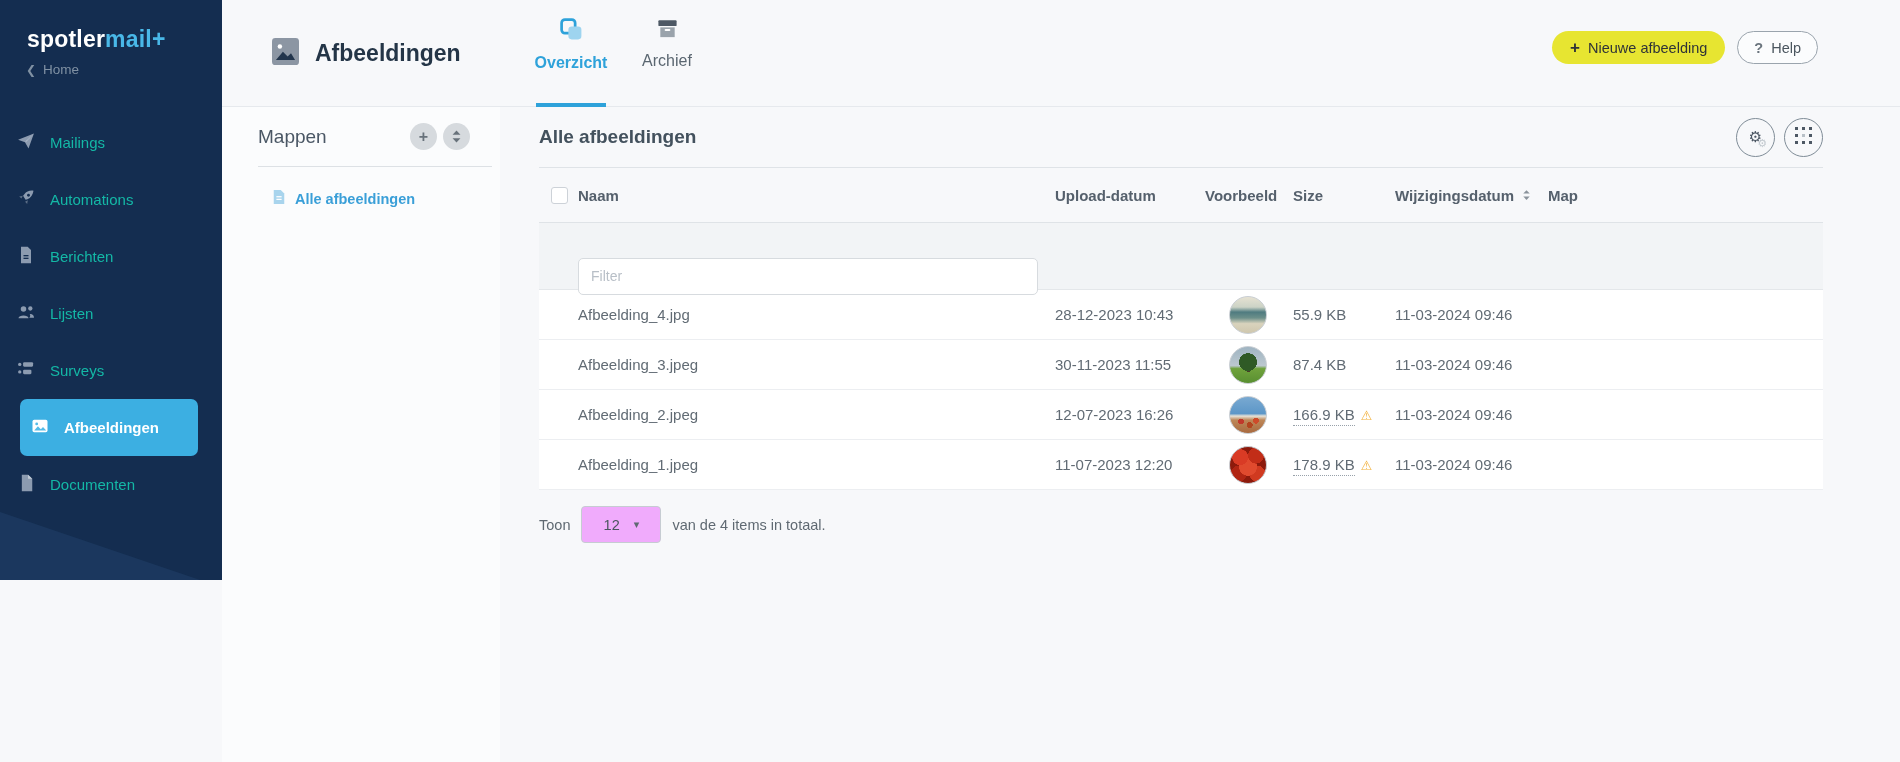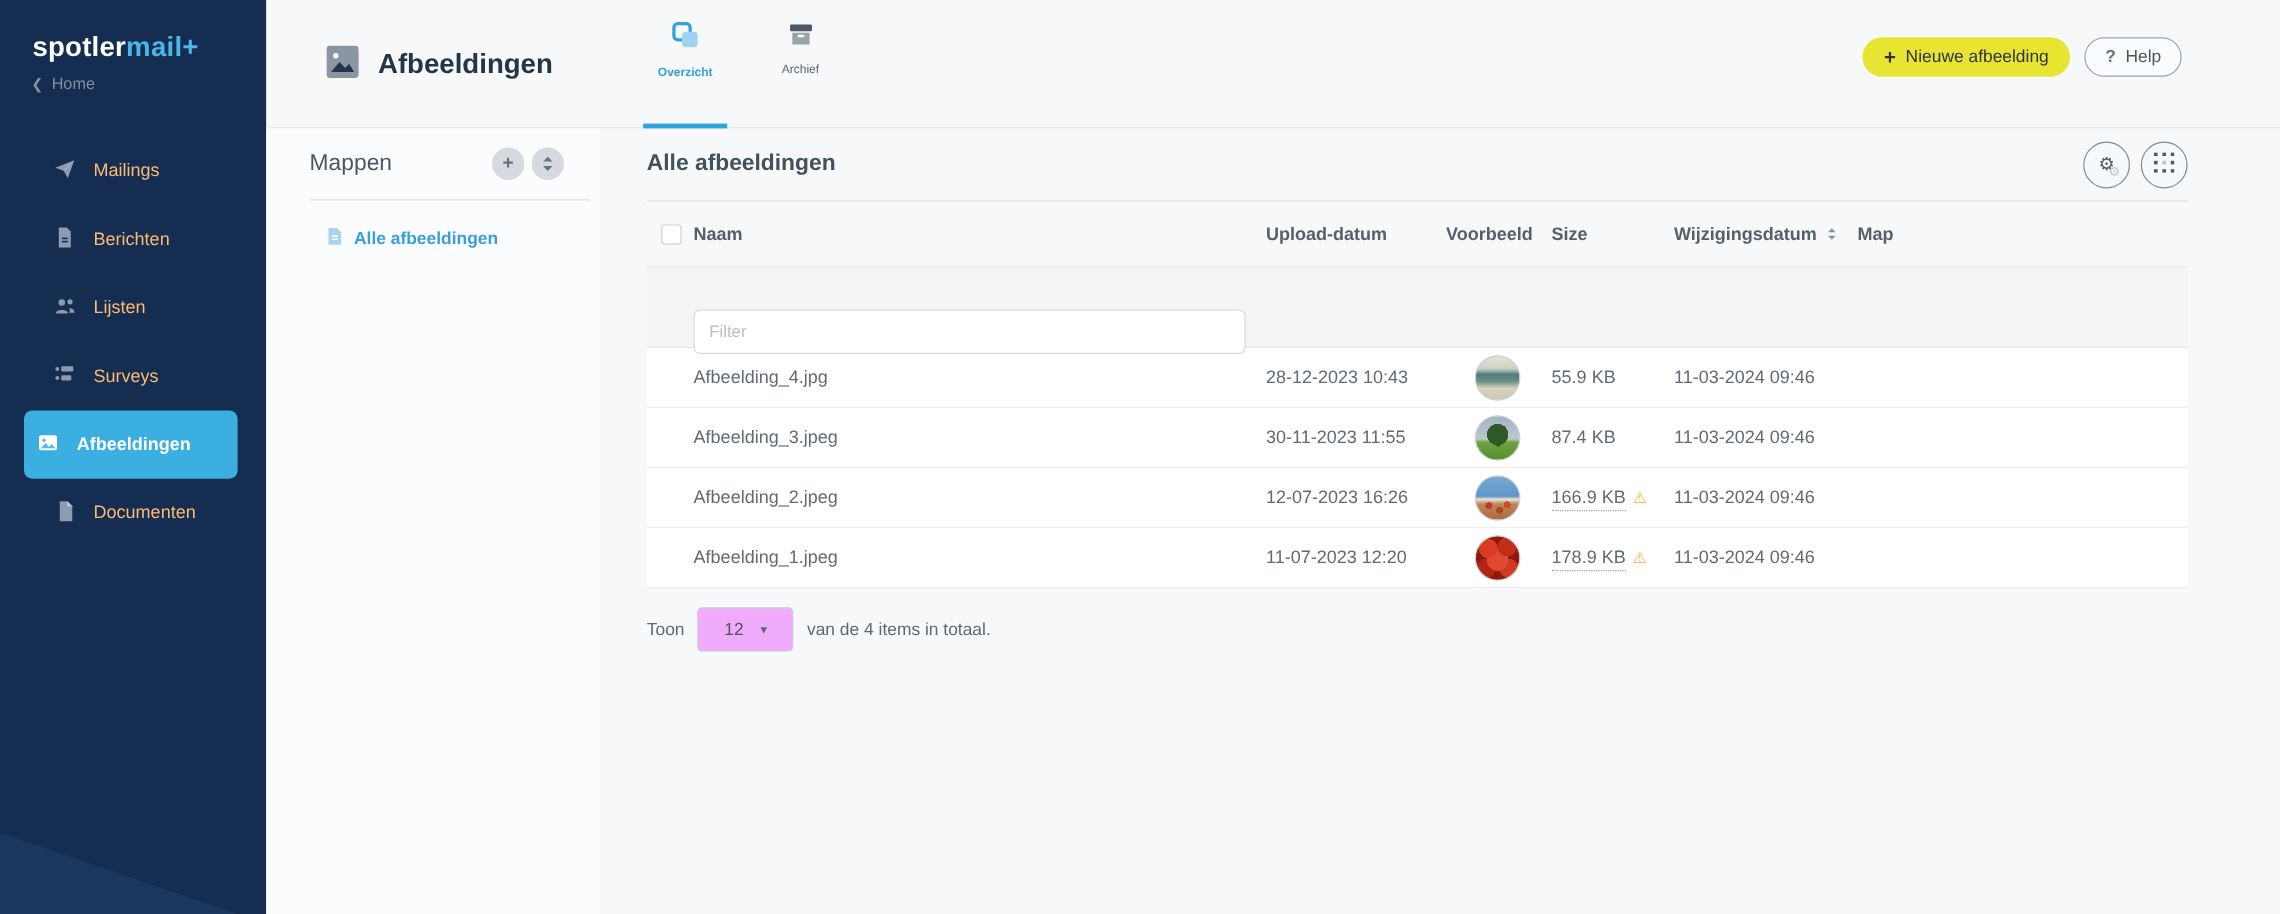--- a/index.html
+++ b/index.html
@@ -1,43 +1,43 @@
 <!DOCTYPE html>
 <html><head>
 <meta charset="utf-8">
 <style>
   * { margin:0; padding:0; box-sizing:border-box; }
   html,body { width:1900px; height:762px; overflow:hidden; }
   body { font-family:"Liberation Sans", sans-serif; background:#f7f8fa; position:relative; }
   .glyph { font-family:"DejaVu Sans", sans-serif; }
 
   
-  .sidebar { position:absolute; left:0; top:0; width:222px; height:762px; background:#142d50; overflow:hidden; }
+  .sidebar { position:absolute; left:0; top:0; width:222px; height:580px; background:#142d50; overflow:hidden; }
   .sidebar::after { content:""; position:absolute; bottom:0; left:0; width:200px; height:85px;
     background:#24456f; opacity:.45; clip-path:polygon(0 100%, 0 20%, 100% 100%); }
   .logo { position:absolute; left:27px; top:26px; font-size:23px; font-weight:700; letter-spacing:.2px; }
   .logo .lp { color:#ffffff; }
   .logo .ls { color:#49b8e8; }
   .home-link { position:absolute; left:26px; top:62px; font-size:13.5px; color:#8091a3; display:flex; align-items:center; gap:7px; cursor:pointer; }
   .home-link .chev { font-size:12px; }
   .nav { position:absolute; left:0; top:114px; width:222px; list-style:none; }
-  .nav li { height:57px; display:flex; align-items:center; gap:14px; padding-left:44px; font-size:15px; color:#fdba74; cursor:pointer; }
+  .nav li { height:57px; display:flex; align-items:center; gap:14px; padding-left:16px; font-size:15px; color:#14b8a6; cursor:pointer; }
   .nav li svg { flex:0 0 auto; }
   .nav li.active { background:#3cafe2; border-radius:7px; margin:0 24px 0 20px; padding-left:10px; color:#ffffff; font-weight:700; }
 
   
   .main { position:absolute; left:222px; top:0; width:1678px; height:762px; background:#f7f8fa; }
 
   
   .page-header { position:relative; height:107px; border-bottom:1px solid #e6e9ed; }
   .title-group { position:absolute; left:50px; top:0; height:107px; display:flex; align-items:center; gap:16px; }
   .page-title { font-size:23px; font-weight:700; color:#243547; }
   .tabs { position:absolute; left:309px; top:0; height:107px; display:flex; gap:16px; }
   .tab { width:80px; display:flex; flex-direction:column; align-items:center; justify-content:flex-start; padding-top:17px; gap:8px; cursor:pointer; position:relative; }
-  .tab .tab-label { font-size:10px; color:#5a6670; }
+  .tab .tab-label { font-size:16px; color:#5a6670; }
   .tab.active .tab-label { color:#2ea2da; font-weight:700; }
   .tab.active::after { content:""; position:absolute; left:5px; right:5px; bottom:0; height:4px; background:#2ea2da; }
   .header-actions { position:absolute; right:82px; top:31px; display:flex; gap:12px; }
   .btn-new { height:33px; padding:0 18px; background:#e7e531; border:none; border-radius:17px;
     font-size:14.5px; color:#2f3338; display:flex; align-items:center; gap:8px; cursor:pointer; font-family:inherit; }
   .btn-new .plus { font-size:17px; font-weight:700; line-height:1; }
   .btn-help { height:33px; padding:0 16px; background:#fbfcfd; border:1px solid #9aa4ad; border-radius:17px;
     font-size:14.5px; color:#4b565f; display:flex; align-items:center; gap:8px; cursor:pointer; font-family:inherit; }
   .btn-help .qm { font-weight:700; color:#6a747d; }
 
@@ -110,20 +110,29 @@
     <span class="chev glyph">❮</span>
     <span>Home</span>
   </div>
   <ul class="nav">
     <li>
       <span><svg width="20" height="20" viewBox="0 0 24 24">
             <path d="M2.5 10.5 L21.5 3 L15 21 L10.8 13.6 Z" fill="#8c9bb0"></path>
             <path d="M10.8 13.6 L21.5 3 L12.6 12.2 Z" fill="#e8edf3"></path>
           </svg></span>
       <span>Mailings</span>
+    </li>
+    <li>
+      <span><svg width="20" height="20" viewBox="0 0 24 24">
+            <path d="M21 3.2c-4.4-.7-8.4.9-11 4.2l-1.5 1.9 3 4.9 2.3-.6c3.9-1.7 6.5-5.6 7.2-10.4z" fill="#8c9bb0"></path>
+            <circle cx="15" cy="8.7" r="1.7" fill="#142d50"></circle>
+            <path d="M8.2 9.3l-4.4 1 2.7 2.4z" fill="#5d6f87"></path>
+            <path d="M14.2 14.7l-.8 4.5-2.5-2.7z" fill="#5d6f87"></path>
+          </svg></span>
+      <span>Automations</span>
     </li>
     <li>
       <span><svg width="20" height="20" viewBox="0 0 24 24">
             <path d="M6 2h8l4 4v16H6z" fill="#8c9bb0"></path>
             <rect x="9" y="12" width="6" height="1.6" fill="#142d50"></rect>
             <rect x="9" y="15.2" width="6" height="1.6" fill="#142d50"></rect>
           </svg></span>
       <span>Berichten</span>
     </li>
     <li>

